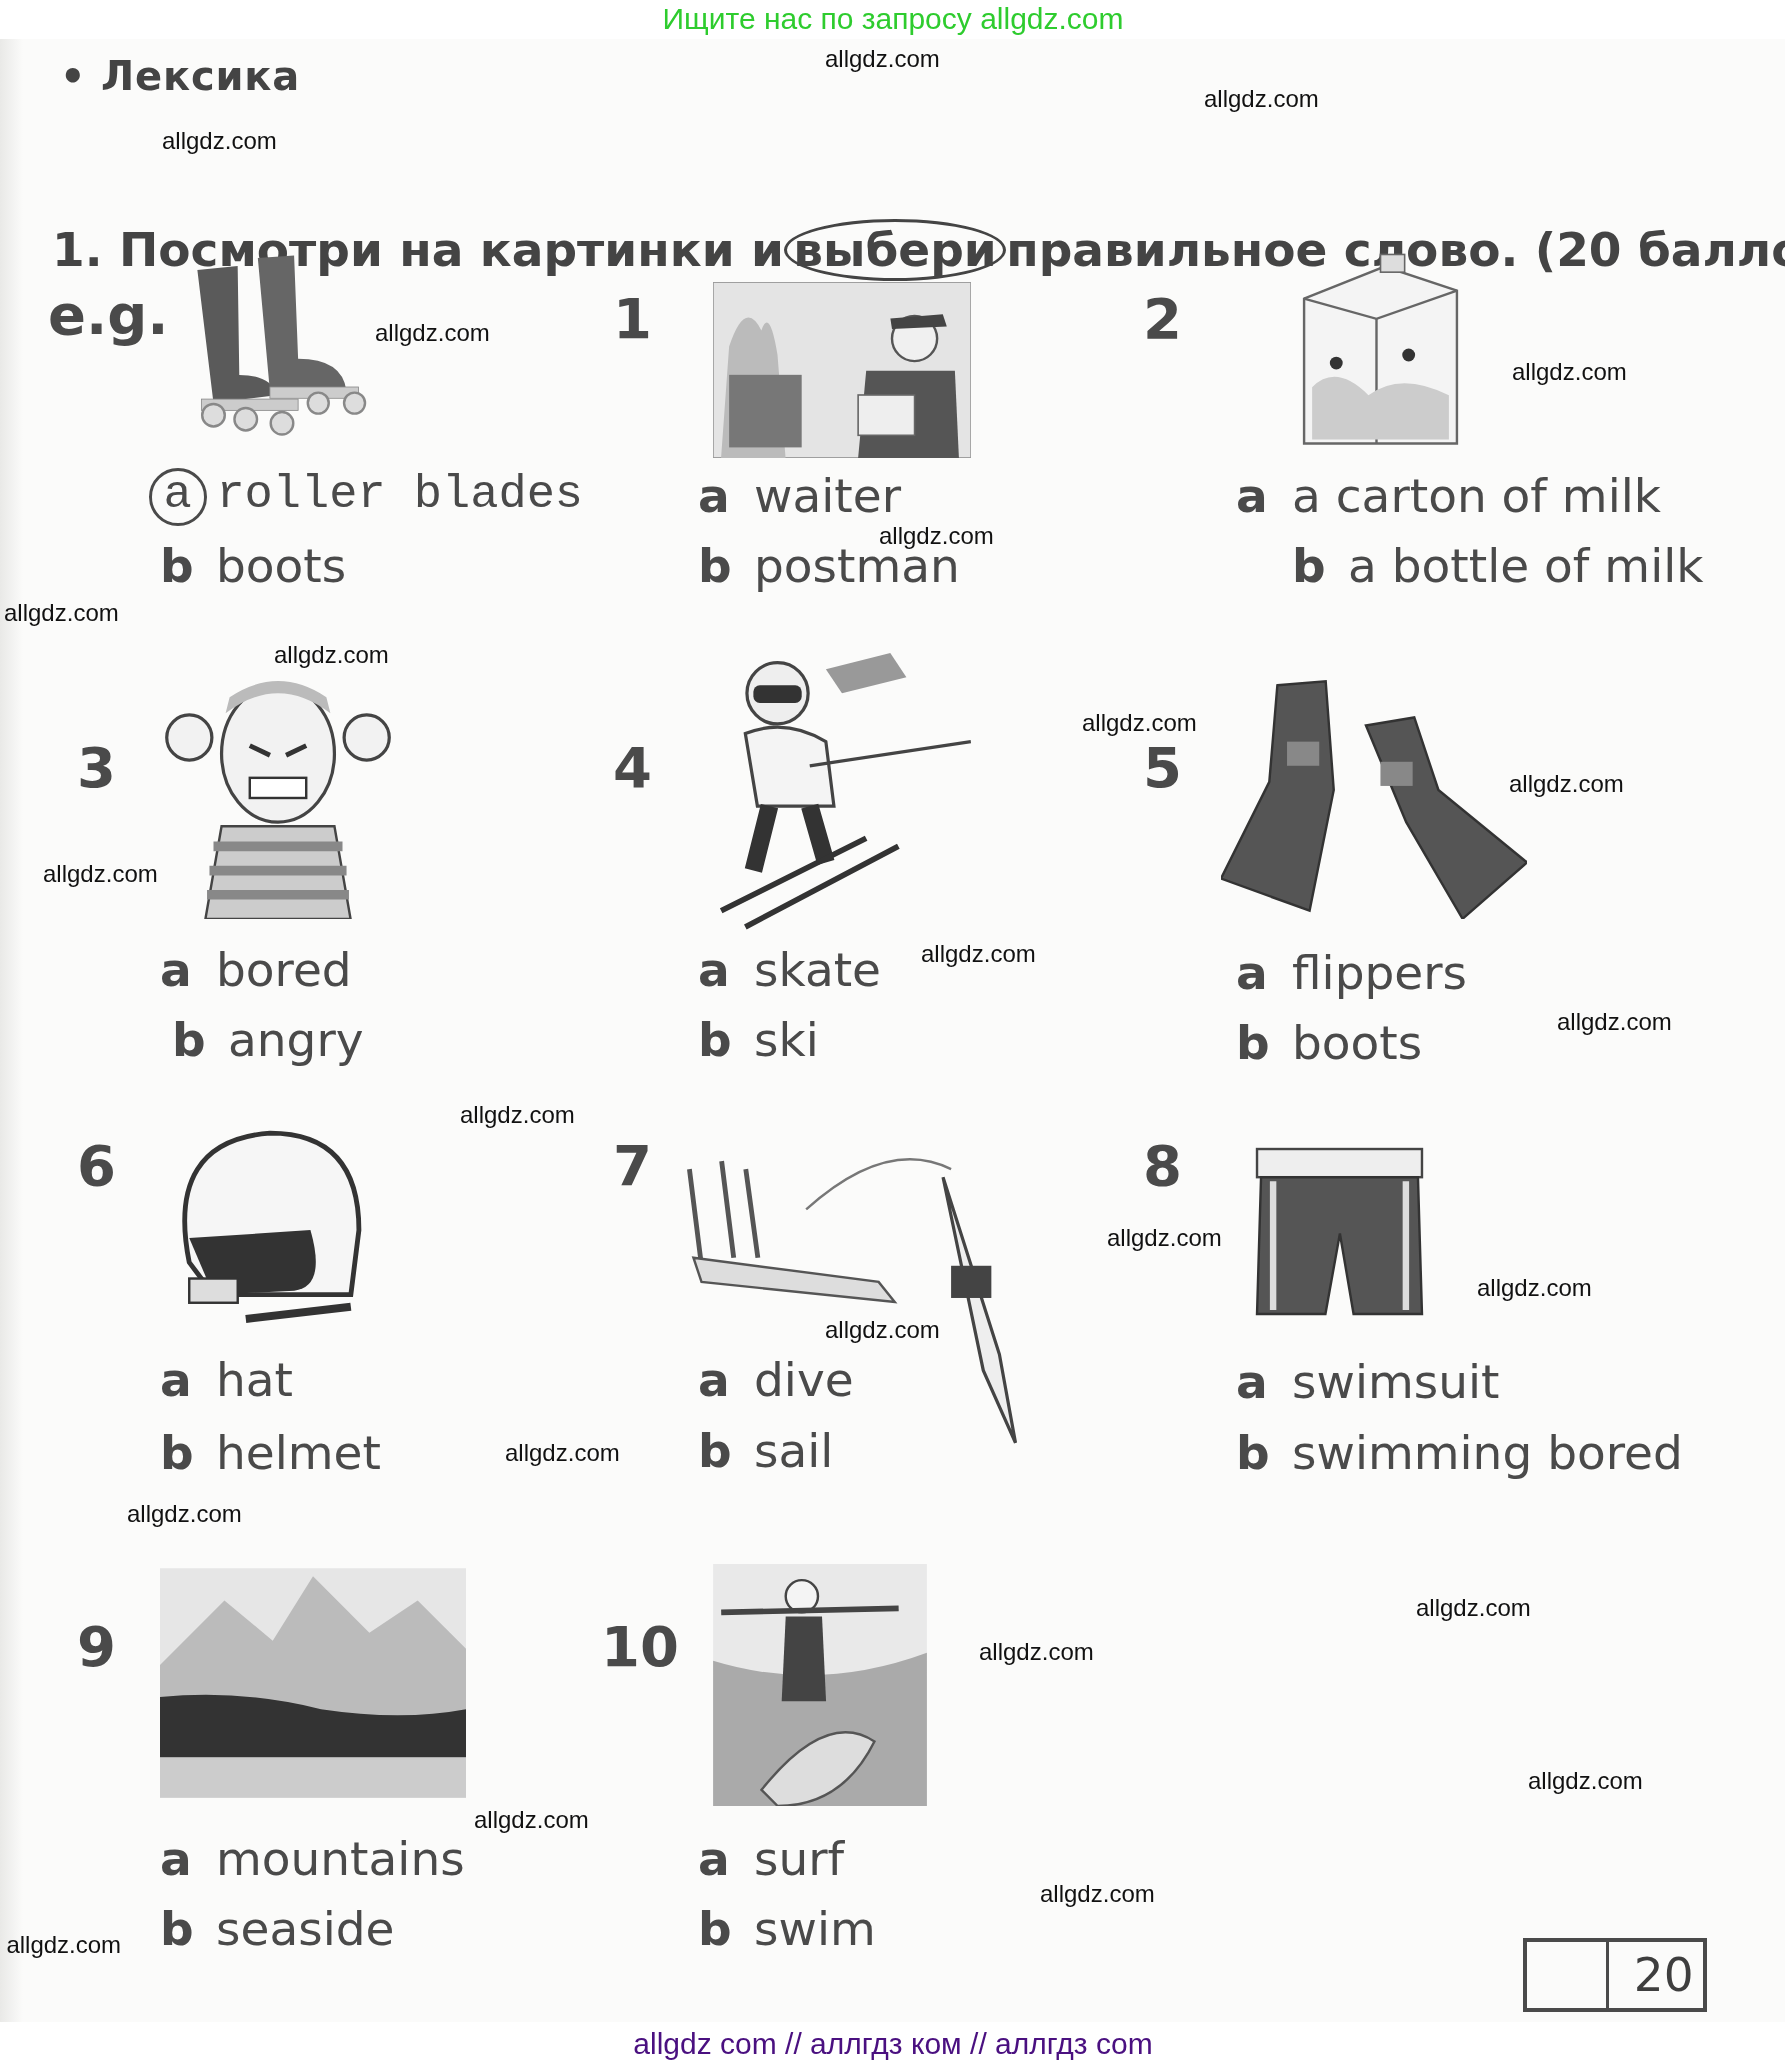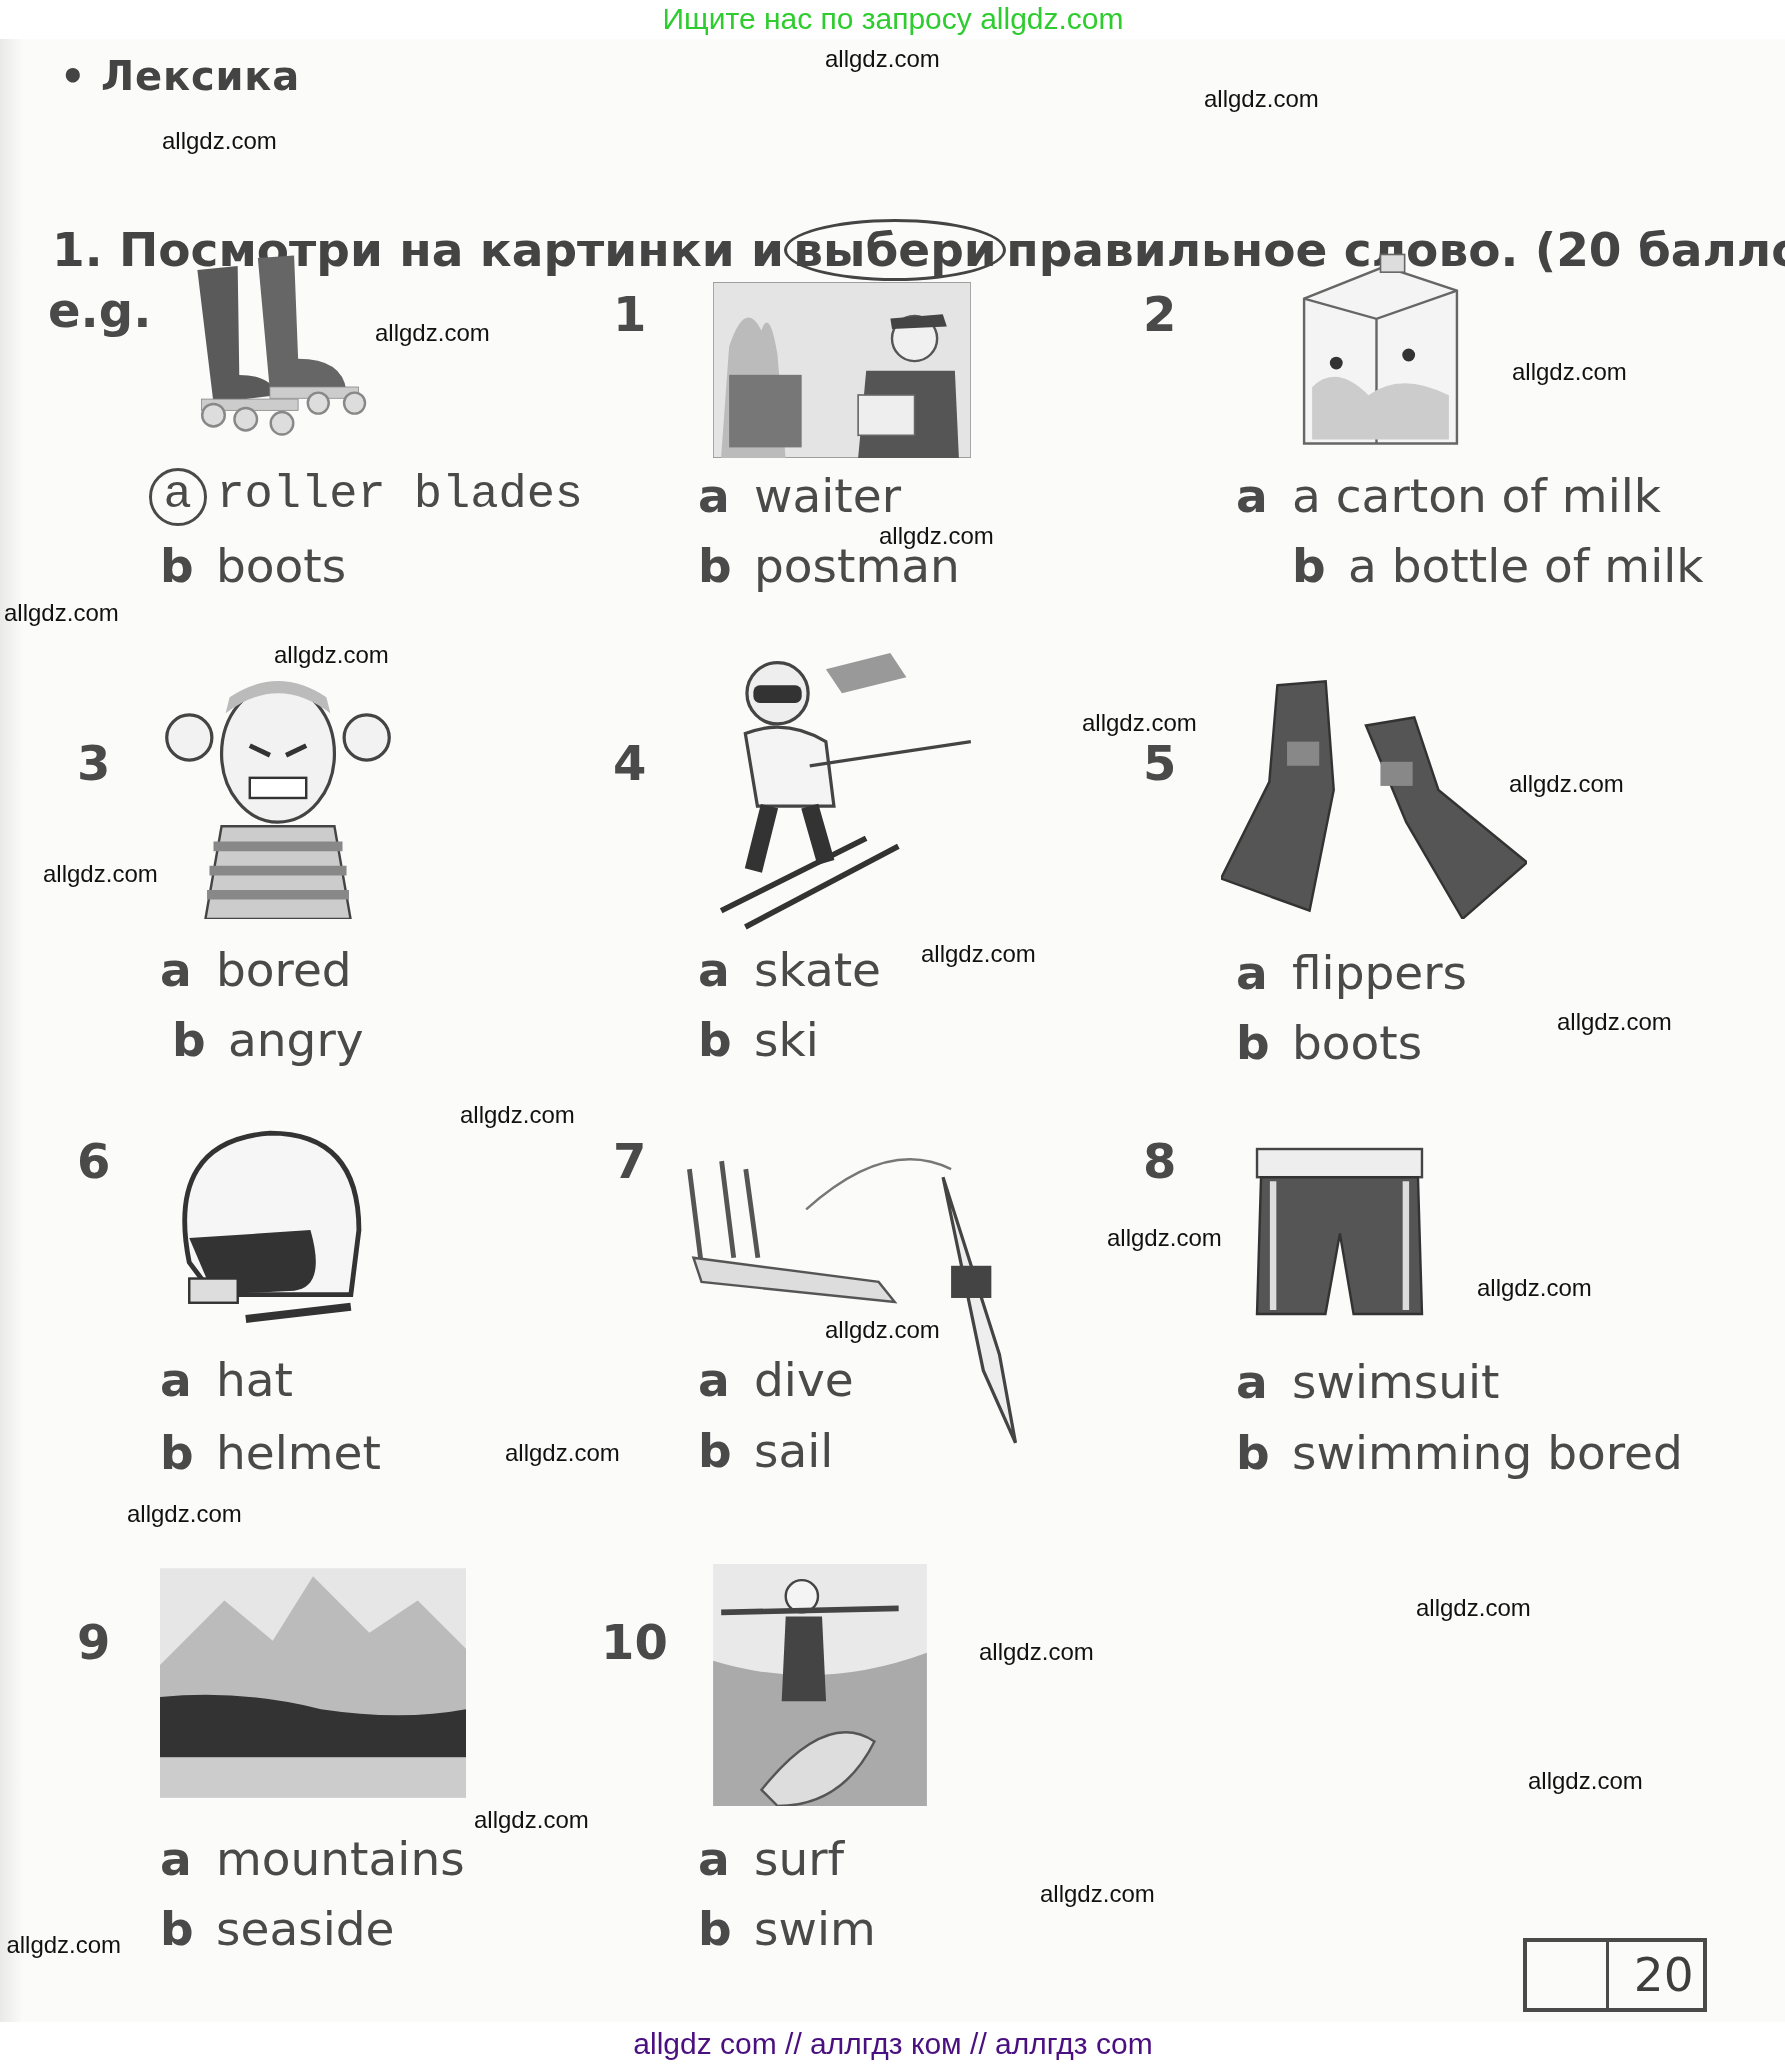--- a/index.html
+++ b/index.html
@@ -4,21 +4,21 @@
 <style>
   html,body{margin:0;padding:0;}
   body{width:1786px;height:2071px;position:relative;background:#ffffff;overflow:hidden;font-family:"DejaVu Sans",sans-serif;color:#3a3a3a;}
   .abs{position:absolute;}
   .page{position:absolute;left:0;top:39px;width:1786px;height:1983px;background:#fbfbfa;}
   .page-edge{position:absolute;left:0;top:39px;width:22.6px;height:1983px;background:linear-gradient(90deg,#e9e9e7,#fbfbfa);}
   .topbanner{position:absolute;top:1.6px;left:0;width:1786px;text-align:center;font-family:"Liberation Sans",sans-serif;font-size:30px;color:#2ecc2e;}
   .section{left:60px;top:53px;font-size:40px;font-weight:bold;color:#444;letter-spacing:0.8px;}
   .instr{left:52px;top:171px;font-size:47px;font-weight:bold;color:#444;white-space:nowrap;}
   .circled{display:inline-block;border:3.2px solid #444;border-radius:50%;padding:0 6.4px;line-height:56px;margin-top:48px;}
-  .num{font-size:48px;font-weight:bold;color:#4a4a4a;}
+  .num{font-size:56px;font-weight:bold;color:#4a4a4a;}
   .opt{font-size:47px;color:#4a4a4a;white-space:nowrap;}
   .opt .letter{display:inline-block;width:56px;font-weight:bold;}
   .opt .letter.circ{width:52px;height:52px;border:3.2px solid #4a4a4a;border-radius:50%;text-align:center;line-height:48px;margin-left:-11.3px;margin-right:9.7px;font-weight:normal;}
   .wm{font-family:"Liberation Sans",sans-serif;font-size:24px;color:#111;white-space:nowrap;}
   .pic{position:absolute;}
   .score{position:absolute;left:1523px;top:1938px;width:184px;height:74px;border:4px solid #4a4a4a;box-sizing:border-box;display:flex;}
   .score .cell{flex:1;border-right:3.2px solid #4a4a4a;}
   .score .cell:last-child{border-right:none;text-align:center;font-size:47px;line-height:66px;color:#3e3e3e;padding-left:16px;}
   .footer{position:absolute;top:2027px;left:0;width:1786px;text-align:center;font-family:"Liberation Sans",sans-serif;font-size:30px;color:#4a1080;}
 </style>

